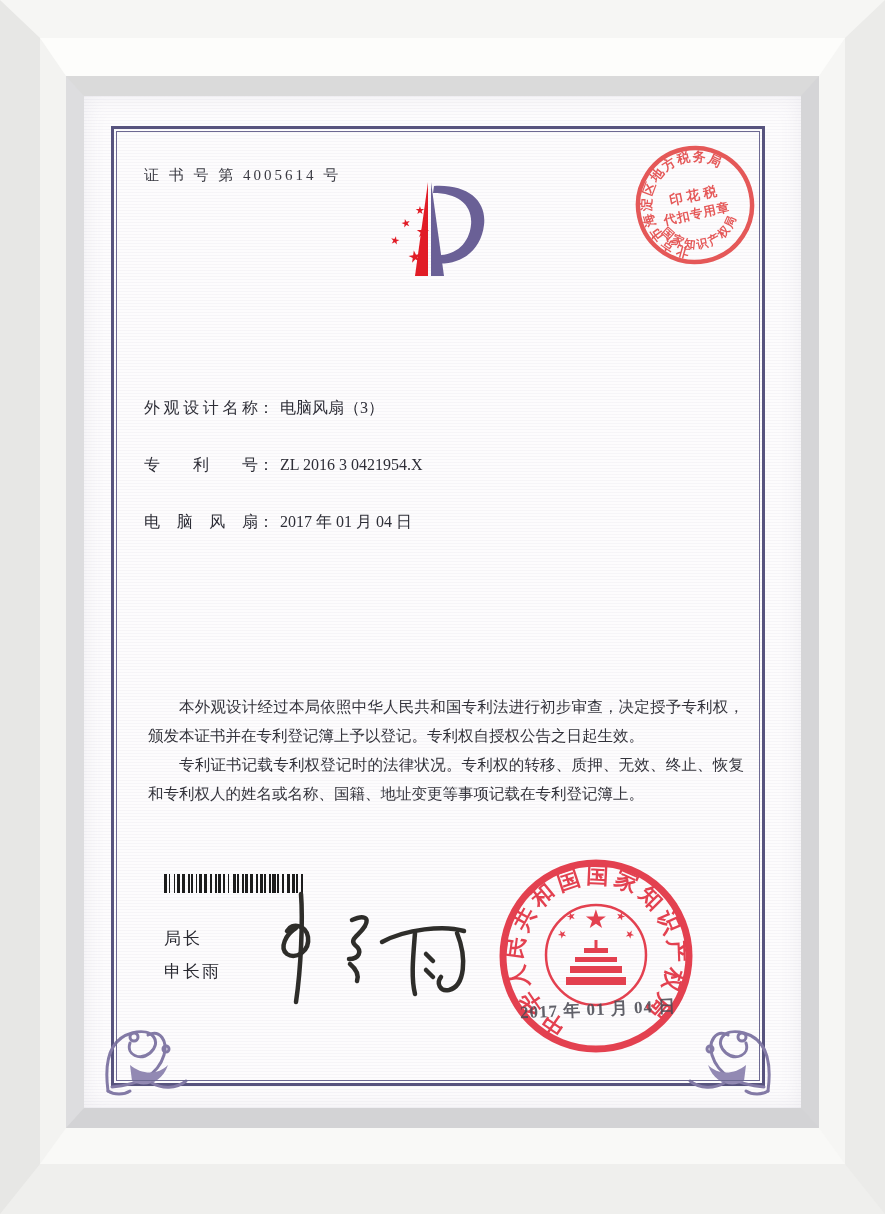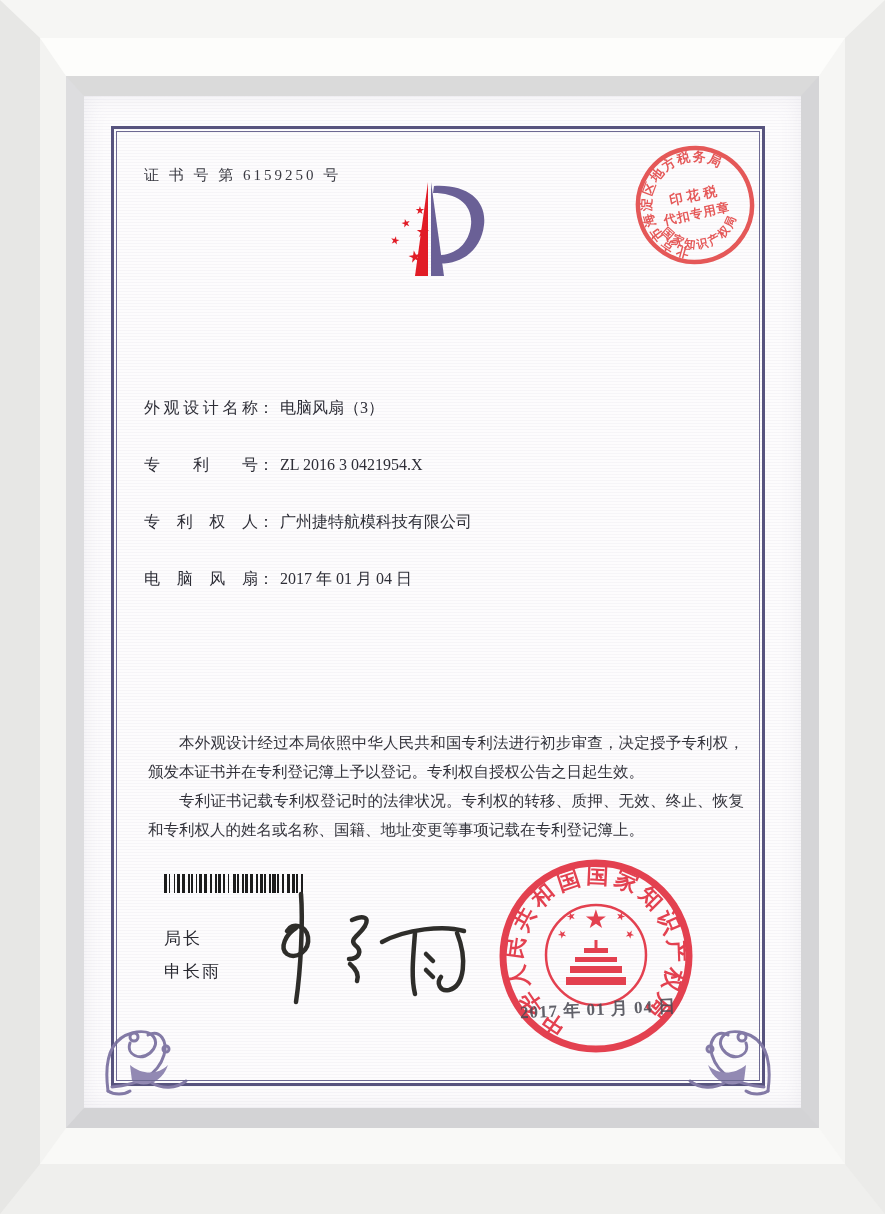--- a/index.html
+++ b/index.html
@@ -52,21 +52,21 @@
   .title{
     position:absolute;left:0;top:184px;width:100%;text-align:center;
     font-size:35px;font-weight:700;letter-spacing:9px;color:#23232c;
   }
   .fields{position:absolute;left:60px;top:302px;}
   .field-row{height:24px;margin-bottom:33px;font-size:16px;color:#2e2e37;white-space:nowrap;}
   .flabel{display:inline-block;width:114px;text-align:justify;text-align-last:justify;}
   .fvalue{margin-left:6px;}
   .paras{
     position:absolute;left:64px;top:596px;width:596px;
-    font-size:15.5px;line-height:29px;color:#33333b;text-align:justify;margin-top:36px;
+    font-size:15.5px;line-height:29px;color:#33333b;text-align:justify;
   }
   .paras p{margin:0;text-indent:2em;}
   .barcode{
     position:absolute;left:80px;top:778px;width:200px;height:19px;
     display:flex;align-items:stretch;overflow:hidden;
   }
   .barcode span{display:block;height:100%;}
   .signer-title{position:absolute;left:80px;top:831px;font-size:17px;letter-spacing:2px;color:#2b2b33;
     font-family:"Liberation Sans","DejaVu Sans",sans-serif;}
   .signer-name{position:absolute;left:80px;top:864px;font-size:17px;letter-spacing:2px;color:#2b2b33;
@@ -108,43 +108,40 @@
          <path d="M8,100 C4,70 10,48 32,42 C54,36 62,52 50,62 C40,70 26,64 30,52"></path>
          <path d="M12,96 C38,94 58,84 64,64 C68,50 60,38 48,44"></path>
          <path d="M30,74 C42,84 58,84 68,74 C62,92 44,98 32,90 Z" fill="#9289b3" stroke="none"></path>
          <path d="M52,92 C62,98 76,98 86,90"></path>
          <circle cx="34" cy="46" r="4"></circle>
          <circle cx="66" cy="58" r="3"></circle>
          <path d="M8,100 C14,104 24,104 30,100"></path>
        </svg>
      </div>
 
-     <div class="cert-no">证 书 号 第 6159250 号</div>
+     <div class="cert-no">证 书 号 第 4005614 号</div>
 
      <svg class="logo" viewBox="0 0 132 106">
        <polygon points="62,6 49,100 62,100" fill="#e11c26"></polygon>
        <polygon points="65,6 65,100 78,100" fill="#6a6096"></polygon>
        <path d="M68,10 C102,8 121,25 118,49 C115,75 94,91 66,87 L67,79 C89,81 103,68 105,49 C107,29 92,17 67,17 Z" fill="#6a6096"></path>
        <text x="54" y="38" font-size="11" fill="#e11c26" text-anchor="middle">★</text>
        <text x="40" y="51" font-size="11" fill="#e11c26" text-anchor="middle" transform="rotate(-14 40 48)">★</text>
        <text x="57" y="61" font-size="16" fill="#e11c26" text-anchor="middle">★</text>
        <text x="29" y="68" font-size="11" fill="#e11c26" text-anchor="middle" transform="rotate(12 29 65)">★</text>
        <text x="49" y="86" font-size="16" fill="#e11c26" text-anchor="middle" transform="rotate(-10 49 82)">★</text>
      </svg>
 
 
      <div class="fields">
        <div class="field-row">
          <span class="flabel">外观设计名称</span><span>：</span><span class="fvalue">电脑风扇（3）</span>
        </div>
        <div class="field-row">
          <span class="flabel">专利号</span><span>：</span><span class="fvalue">ZL 2016 3 0421954.X</span>
-       </div>
-       <div class="field-row">
-         <span class="flabel">专利权人</span><span>：</span><span class="fvalue">广州捷特航模科技有限公司</span>
        </div>
        <div class="field-row">
          <span class="flabel">电脑风扇</span><span>：</span><span class="fvalue">2017 年 01 月 04 日</span>
        </div>
      </div>
 
      <div class="paras">
        <p>本外观设计经过本局依照中华人民共和国专利法进行初步审查，决定授予专利权，颁发本证书并在专利登记簿上予以登记。专利权自授权公告之日起生效。</p>
        <p>专利证书记载专利权登记时的法律状况。专利权的转移、质押、无效、终止、恢复和专利权人的姓名或名称、国籍、地址变更等事项记载在专利登记簿上。</p>
      </div>

